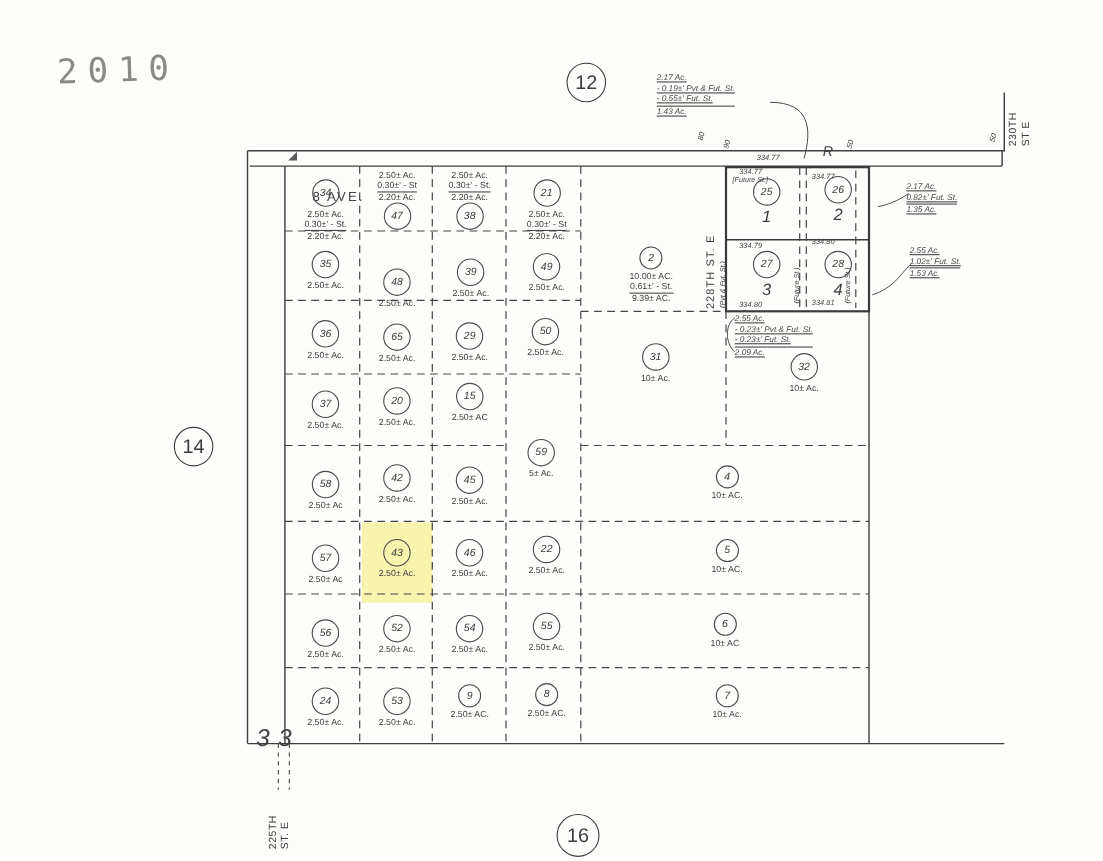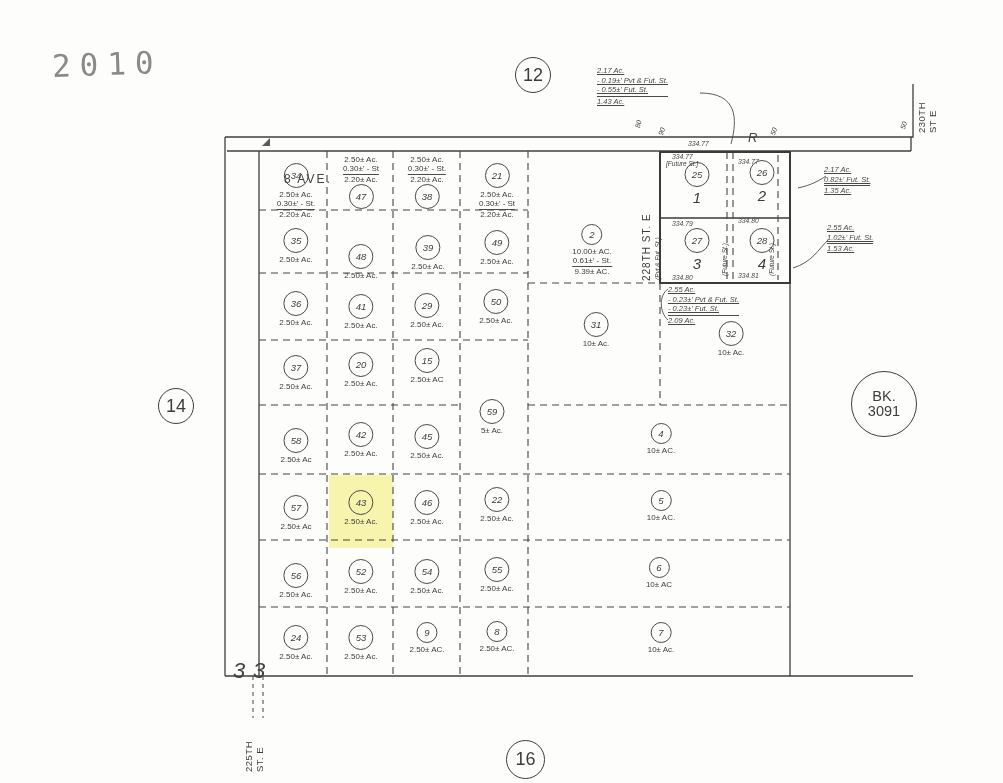--- a/index.html
+++ b/index.html
@@ -88,26 +88,20 @@
 
   <div class="seccircle" style="left:515px;top:57px;width:34px;height:34px">
     <span>12</span>
   </div>
   <div class="seccircle" style="left:158px;top:388px;width:34px;height:34px">
     <span>14</span>
   </div>
   <div class="seccircle" style="left:506px;top:740px;width:37px;height:37px">
     <span>16</span>
   </div>
-  <div class="seccircle" style="left:851px;top:371px;width:64px;height:64px;font-size:14.5px">
-    <div>
-      <div>BK.</div>
-      <div>3091</div>
-    </div>
-  </div>
 
   <div class="stlabel" style="left:916px;top:133px">
     <div>230TH</div>
     <div>ST E</div>
   </div>
   <div class="stlabel st228" style="left:641px;top:281px">228TH ST. E</div>
   <div class="stlabel" style="left:243px;top:772px">
     <div>225TH</div>
     <div>ST. E</div>
   </div>
@@ -179,21 +173,21 @@
           <div>9.39± AC.</div>
         </div>
       </div>
       <div class="parcel" style="left: 296px; top: 291px;">
         <div class="pc">36</div>
         <div class="pt">
           <div>2.50± Ac.</div>
         </div>
       </div>
       <div class="parcel" style="left: 361px; top: 294px;">
-        <div class="pc">41</div>
+        <div class="pc">65</div>
         <div class="pt">
           <div>2.50± Ac.</div>
         </div>
       </div>
       <div class="parcel" style="left: 427px; top: 293px;">
         <div class="pc">29</div>
         <div class="pt">
           <div>2.50± Ac.</div>
         </div>
       </div>

